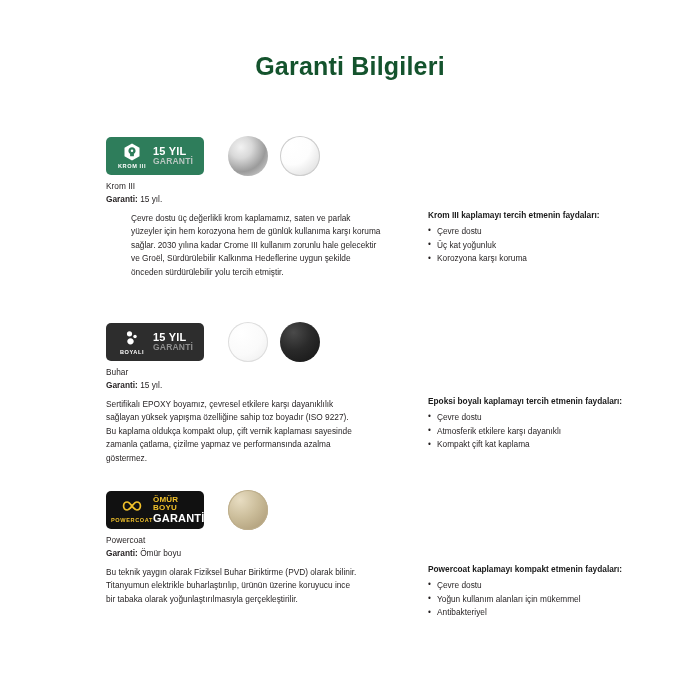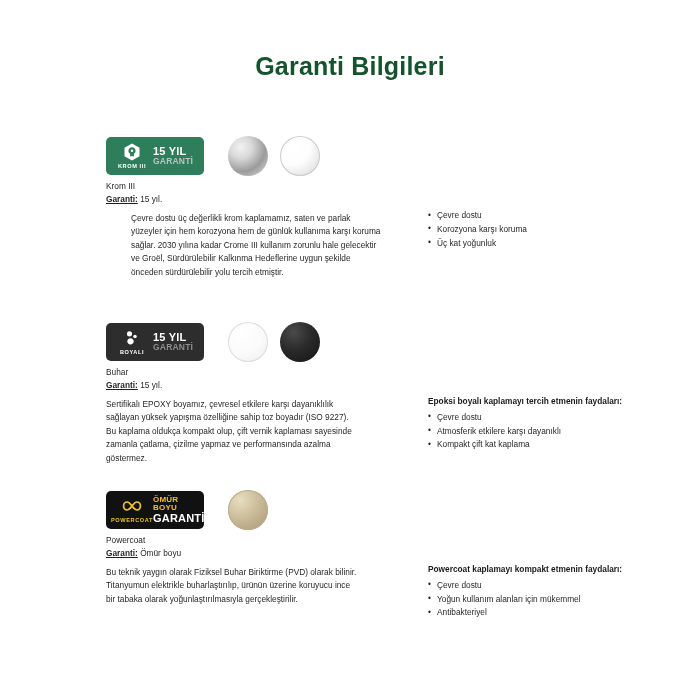--- a/index.html
+++ b/index.html
@@ -140,21 +140,21 @@
 
   
   .label-block {
     position: absolute;
     left: 106px;
     font-size: 8.3px;
     line-height: 1.5;
   }
   .label-name { color: #231f20; }
   .label-gar { margin-top: 1px; }
-  .label-gar b { font-weight: bold; text-decoration: underline; }
+  .label-gar b { font-weight: bold; }
 
   
   .body-text {
     position: absolute;
     left: 106px;
     width: 252px;
     font-size: 8.3px;
     line-height: 1.62;
     color: #231f20;
   }
@@ -246,24 +246,25 @@
       <div class="label-name">Krom III</div>
       <div class="label-gar">
         <b>Garanti:</b>
         <span>15 yıl.</span>
       </div>
     </div>
 
     <div class="body-text" style="top: 88px; margin-left: 25px;">Çevre dostu üç değerlikli krom kaplamamız, saten ve parlak yüzeyler için hem korozyona hem de günlük kullanıma karşı koruma sağlar. 2030 yılına kadar Crome III kullanım zorunlu hale gelecektir ve Groël, Sürdürülebilir Kalkınma Hedeflerine uygun şekilde önceden sürdürülebilir yolu tercih etmiştir.</div>
 
     <div class="benefits" style="top: 85px;">
+      <div class="benefits-title">Krom III kaplamayı tercih etmenin faydaları:</div>
       <ul>
         <li>Çevre dostu</li>
+        <li>Üç kat yoğunluk</li>
         <li>Korozyona karşı koruma</li>
-        <li>Üç kat yoğunluk</li>
       </ul>
     </div>
   </div>
 
   <div class="section sec2">
 
     <div class="badge-row">
       <div class="badge boya">
         <div class="badge-left">
           <svg class="badge-sym" viewBox="0 0 24 24">

